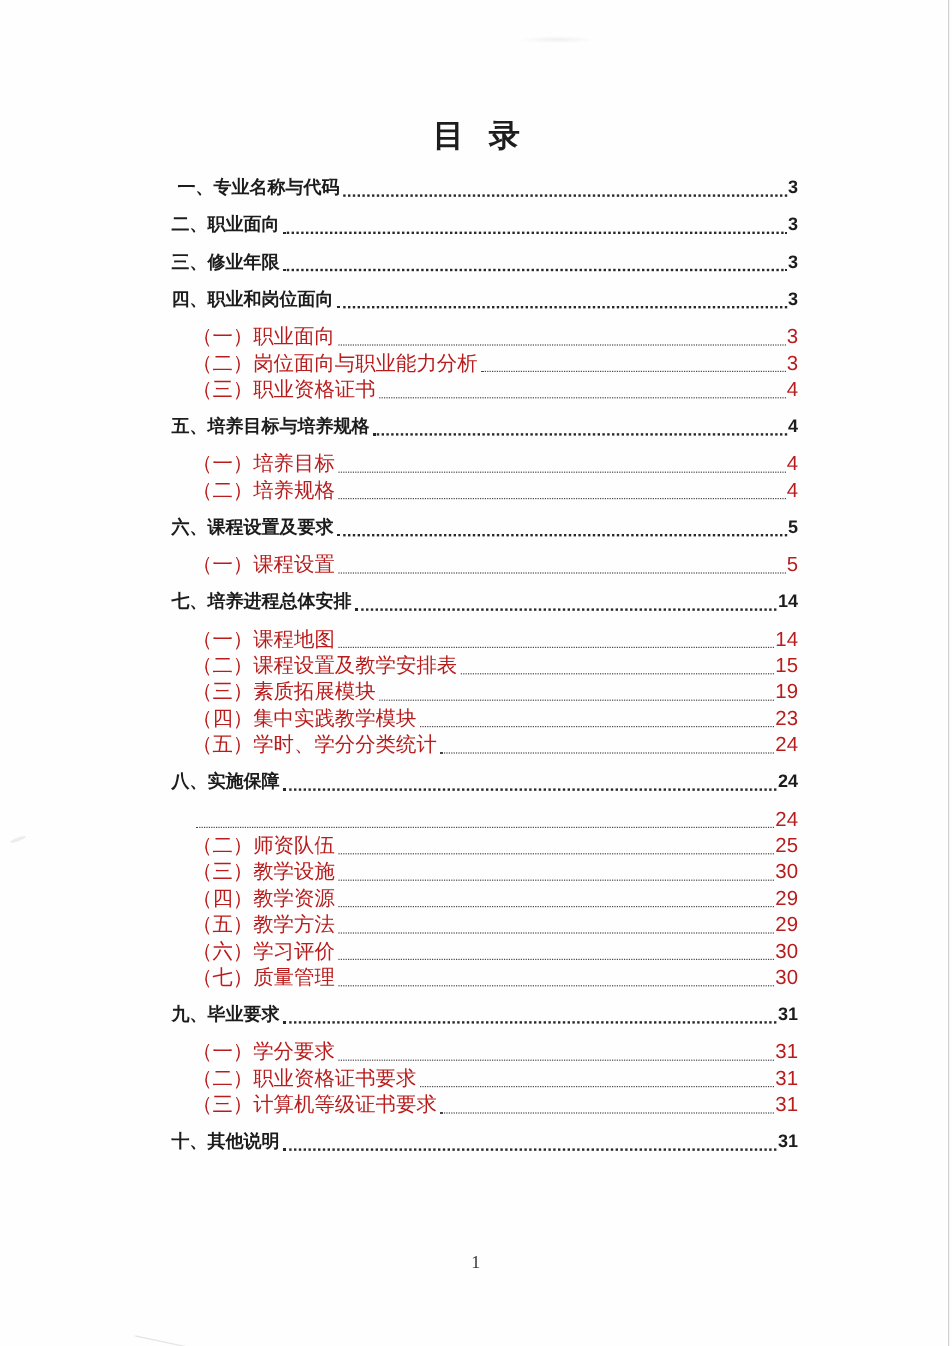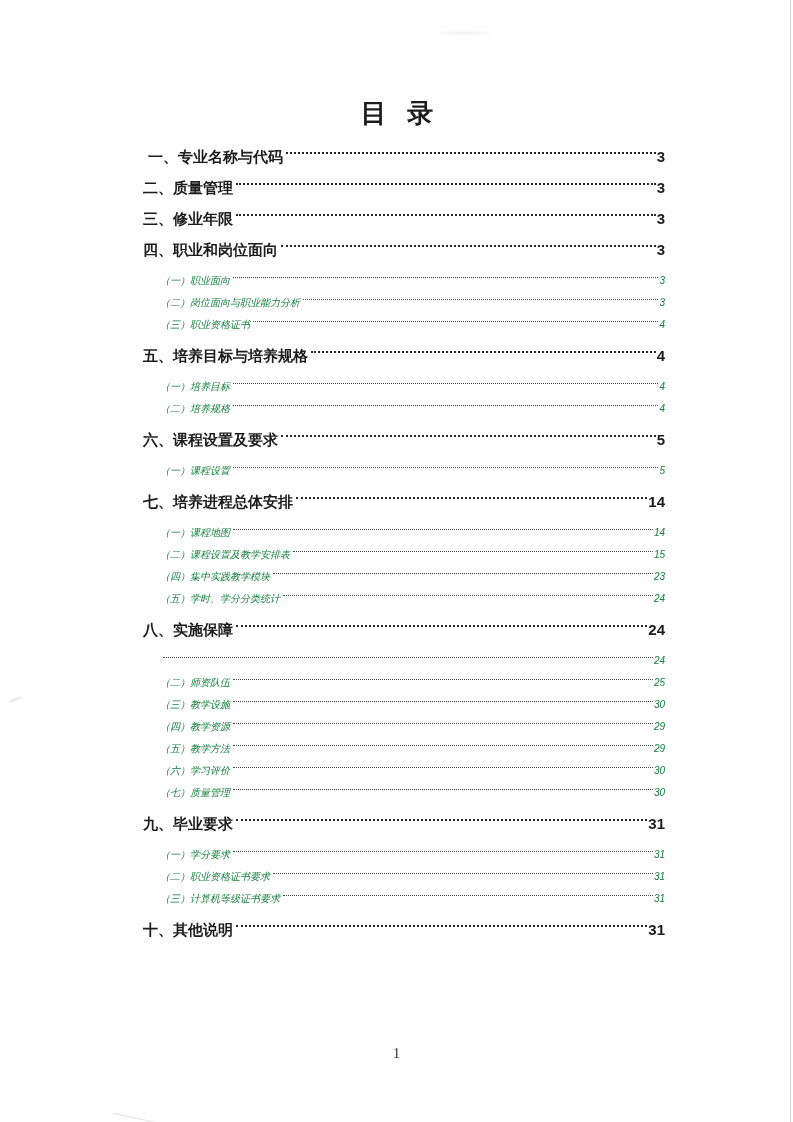--- a/index.html
+++ b/index.html
@@ -76,21 +76,21 @@
     margin: 0 0 16px 0;
     transform: translateX(-6px);
   }
 
   .toc-list {
     margin-top: 12px;
   }
 
   .toc-row {
     display: flex;
-    align-items: center;
+    align-items: flex-end;
     line-height: 22px;
     white-space: nowrap;
   }
   .toc-row .label {
     flex: 0 0 auto;
   }
   .toc-row .leader {
     flex: 1 1 auto;
     margin: 0 1px 0 3px;
     border-bottom: 2px dotted #3c3c3c;
@@ -106,25 +106,24 @@
     font-weight: bold;
     font-size: 15px;
     color: #1c1c1c;
     margin: 9px 0;
   }
   .toc-row.lvl1 .leader {
     border-bottom-color: #282828;
   }
   .toc-row.lvl2 {
     font-weight: normal;
-    font-size: 10px;
-    color: #15803d;
+    font-size: 17px;
+    color: #b91c1c;
     padding-left: 17px;
     margin: 0;
-    font-style: italic;
   }
   .toc-row.lvl2 .leader {
     border-bottom-width: 1.8px;
     border-bottom-color: #454545;
   }
   
   .toc-row.first {
     padding-left: 5px;
   }
 
@@ -150,21 +149,21 @@
 <div class="page-inner">
   <h1 class="doc-title">目  录</h1>
 
   <div class="toc-list">
       <div class="toc-row lvl1 first">
     <span class="label">一、专业名称与代码</span>
     <span class="leader"></span>
     <span class="pageno">3</span>
   </div>
       <div class="toc-row lvl1">
-    <span class="label">二、质量管理</span>
+    <span class="label">二、职业面向</span>
     <span class="leader"></span>
     <span class="pageno">3</span>
   </div>
       <div class="toc-row lvl1">
     <span class="label">三、修业年限</span>
     <span class="leader"></span>
     <span class="pageno">3</span>
   </div>
       <div class="toc-row lvl1">
     <span class="label">四、职业和岗位面向</span>
@@ -218,20 +217,25 @@
   </div>
       <div class="toc-row lvl2">
     <span class="label">（一）课程地图</span>
     <span class="leader"></span>
     <span class="pageno">14</span>
   </div>
       <div class="toc-row lvl2">
     <span class="label">（二）课程设置及教学安排表</span>
     <span class="leader"></span>
     <span class="pageno">15</span>
+  </div>
+      <div class="toc-row lvl2">
+    <span class="label">（三）素质拓展模块</span>
+    <span class="leader"></span>
+    <span class="pageno">19</span>
   </div>
       <div class="toc-row lvl2">
     <span class="label">（四）集中实践教学模块</span>
     <span class="leader"></span>
     <span class="pageno">23</span>
   </div>
       <div class="toc-row lvl2">
     <span class="label">（五）学时、学分分类统计</span>
     <span class="leader"></span>
     <span class="pageno">24</span>

